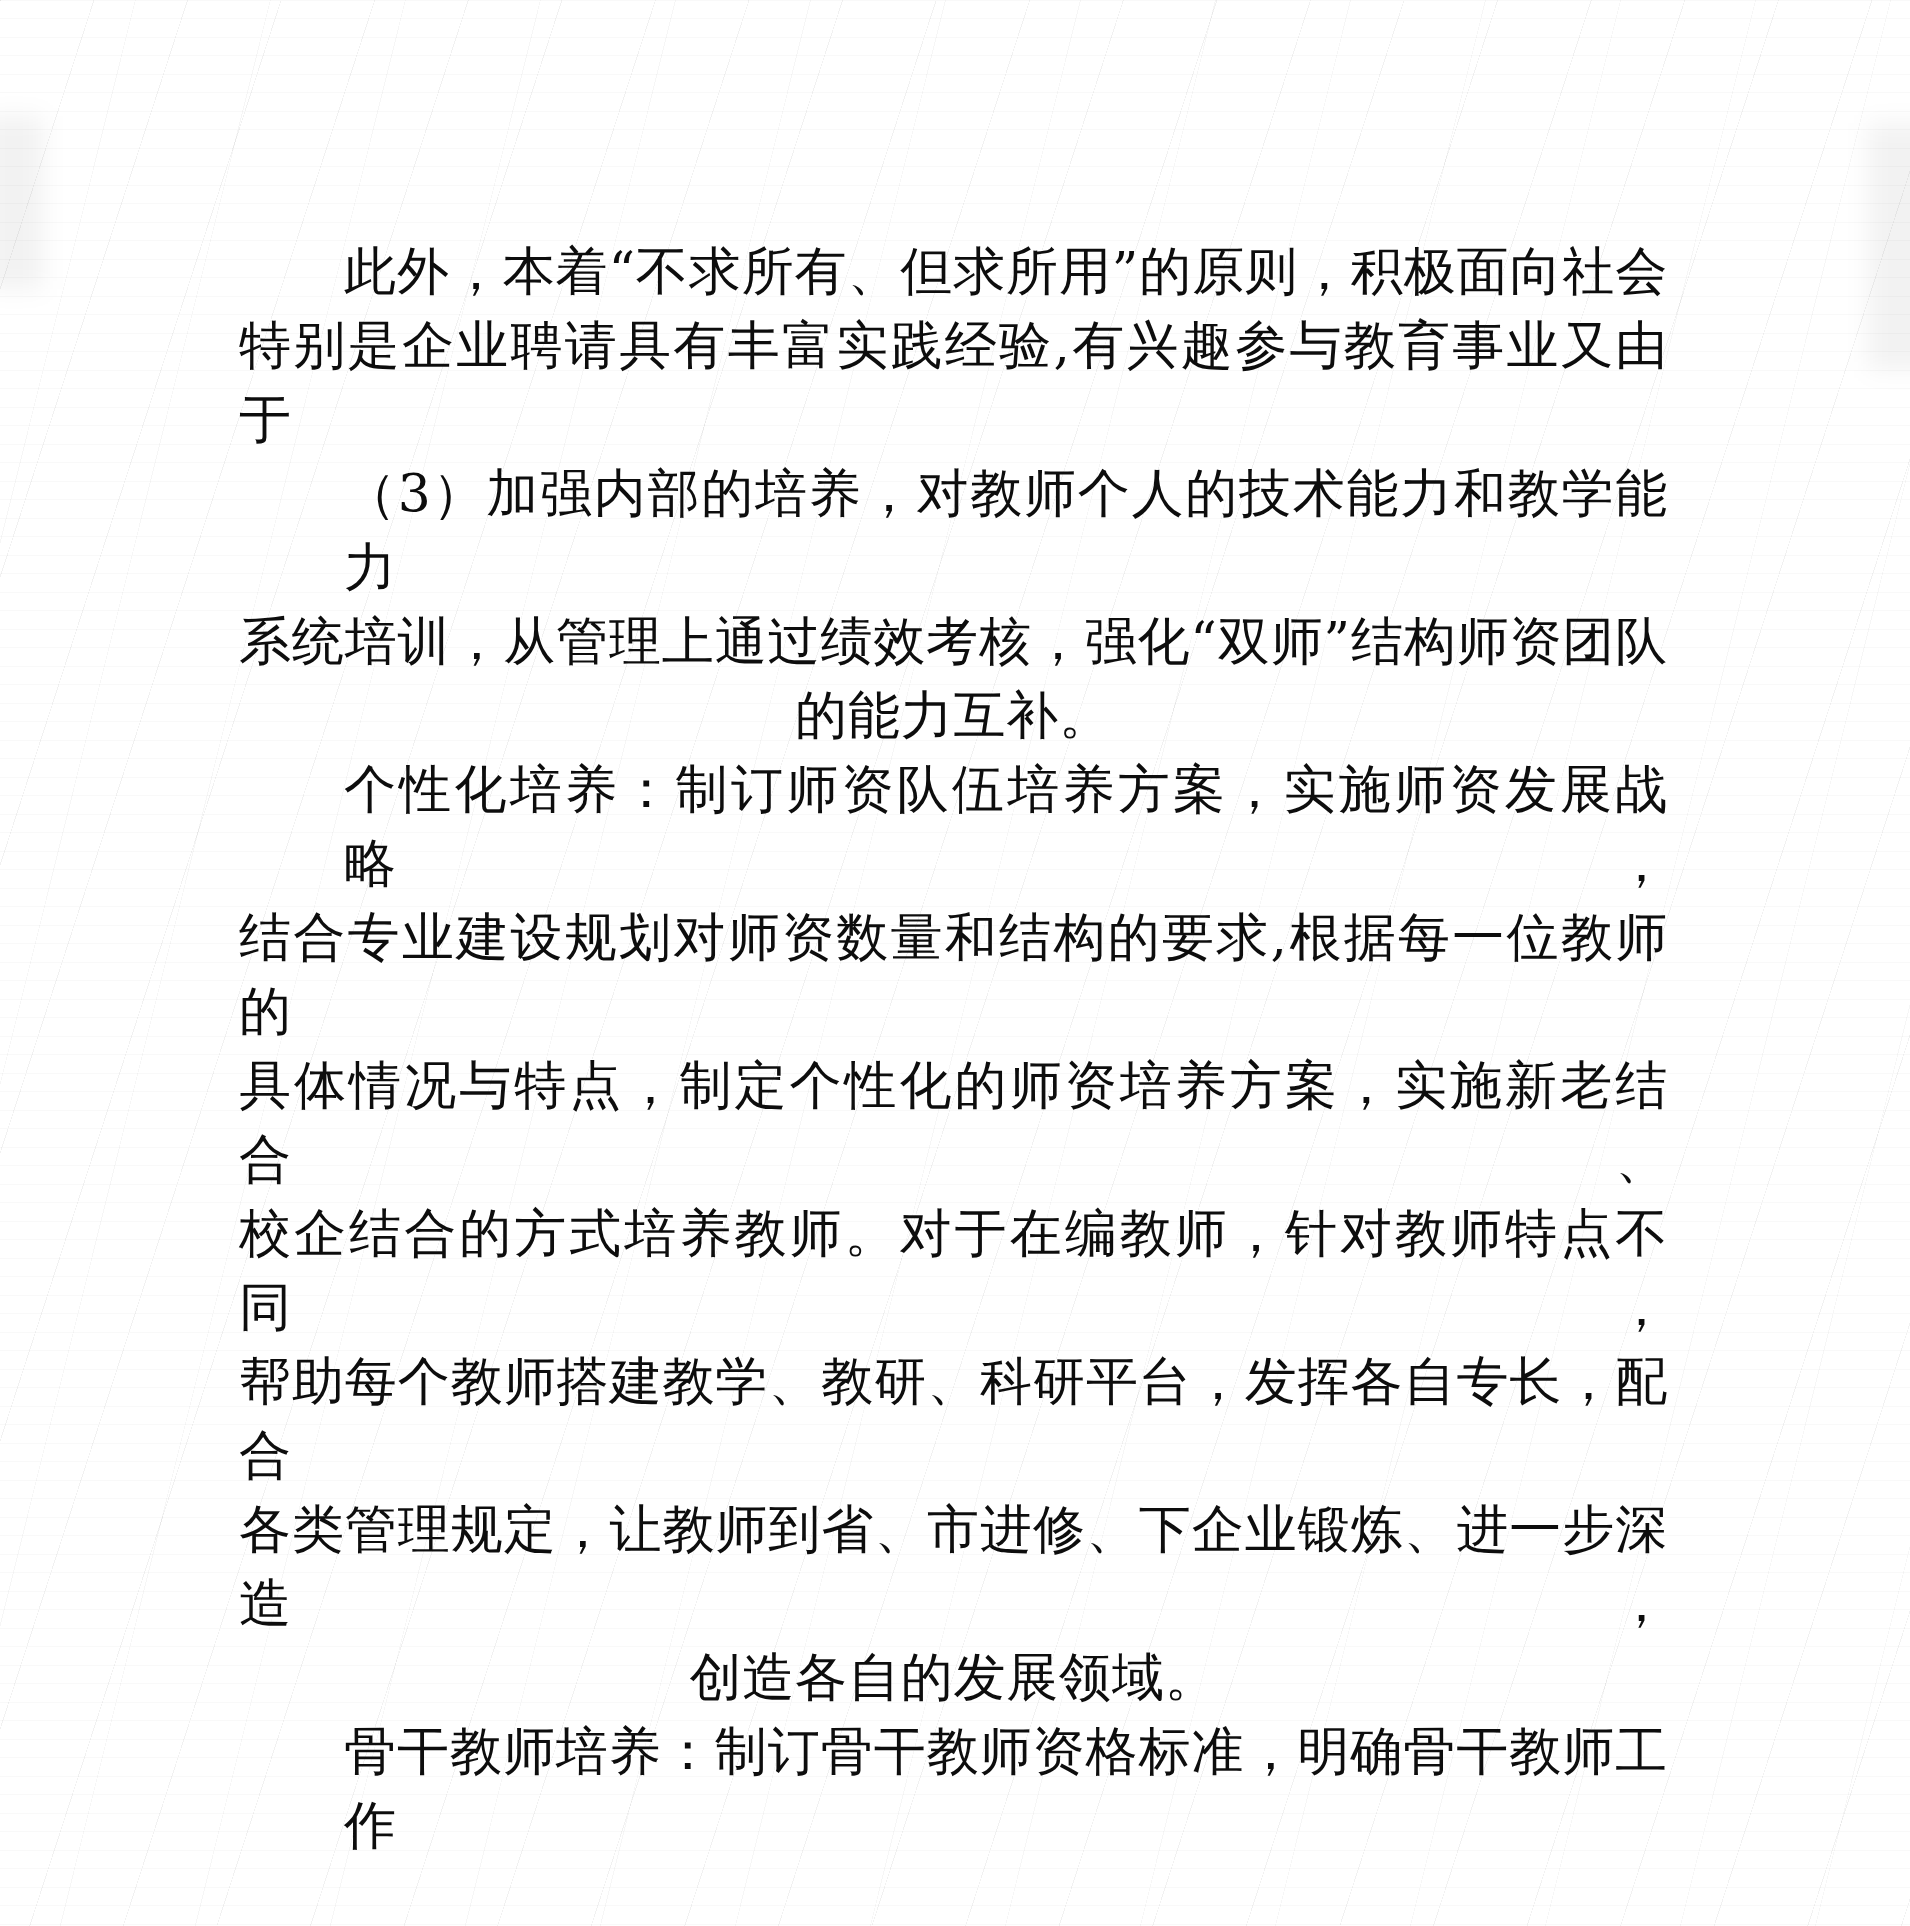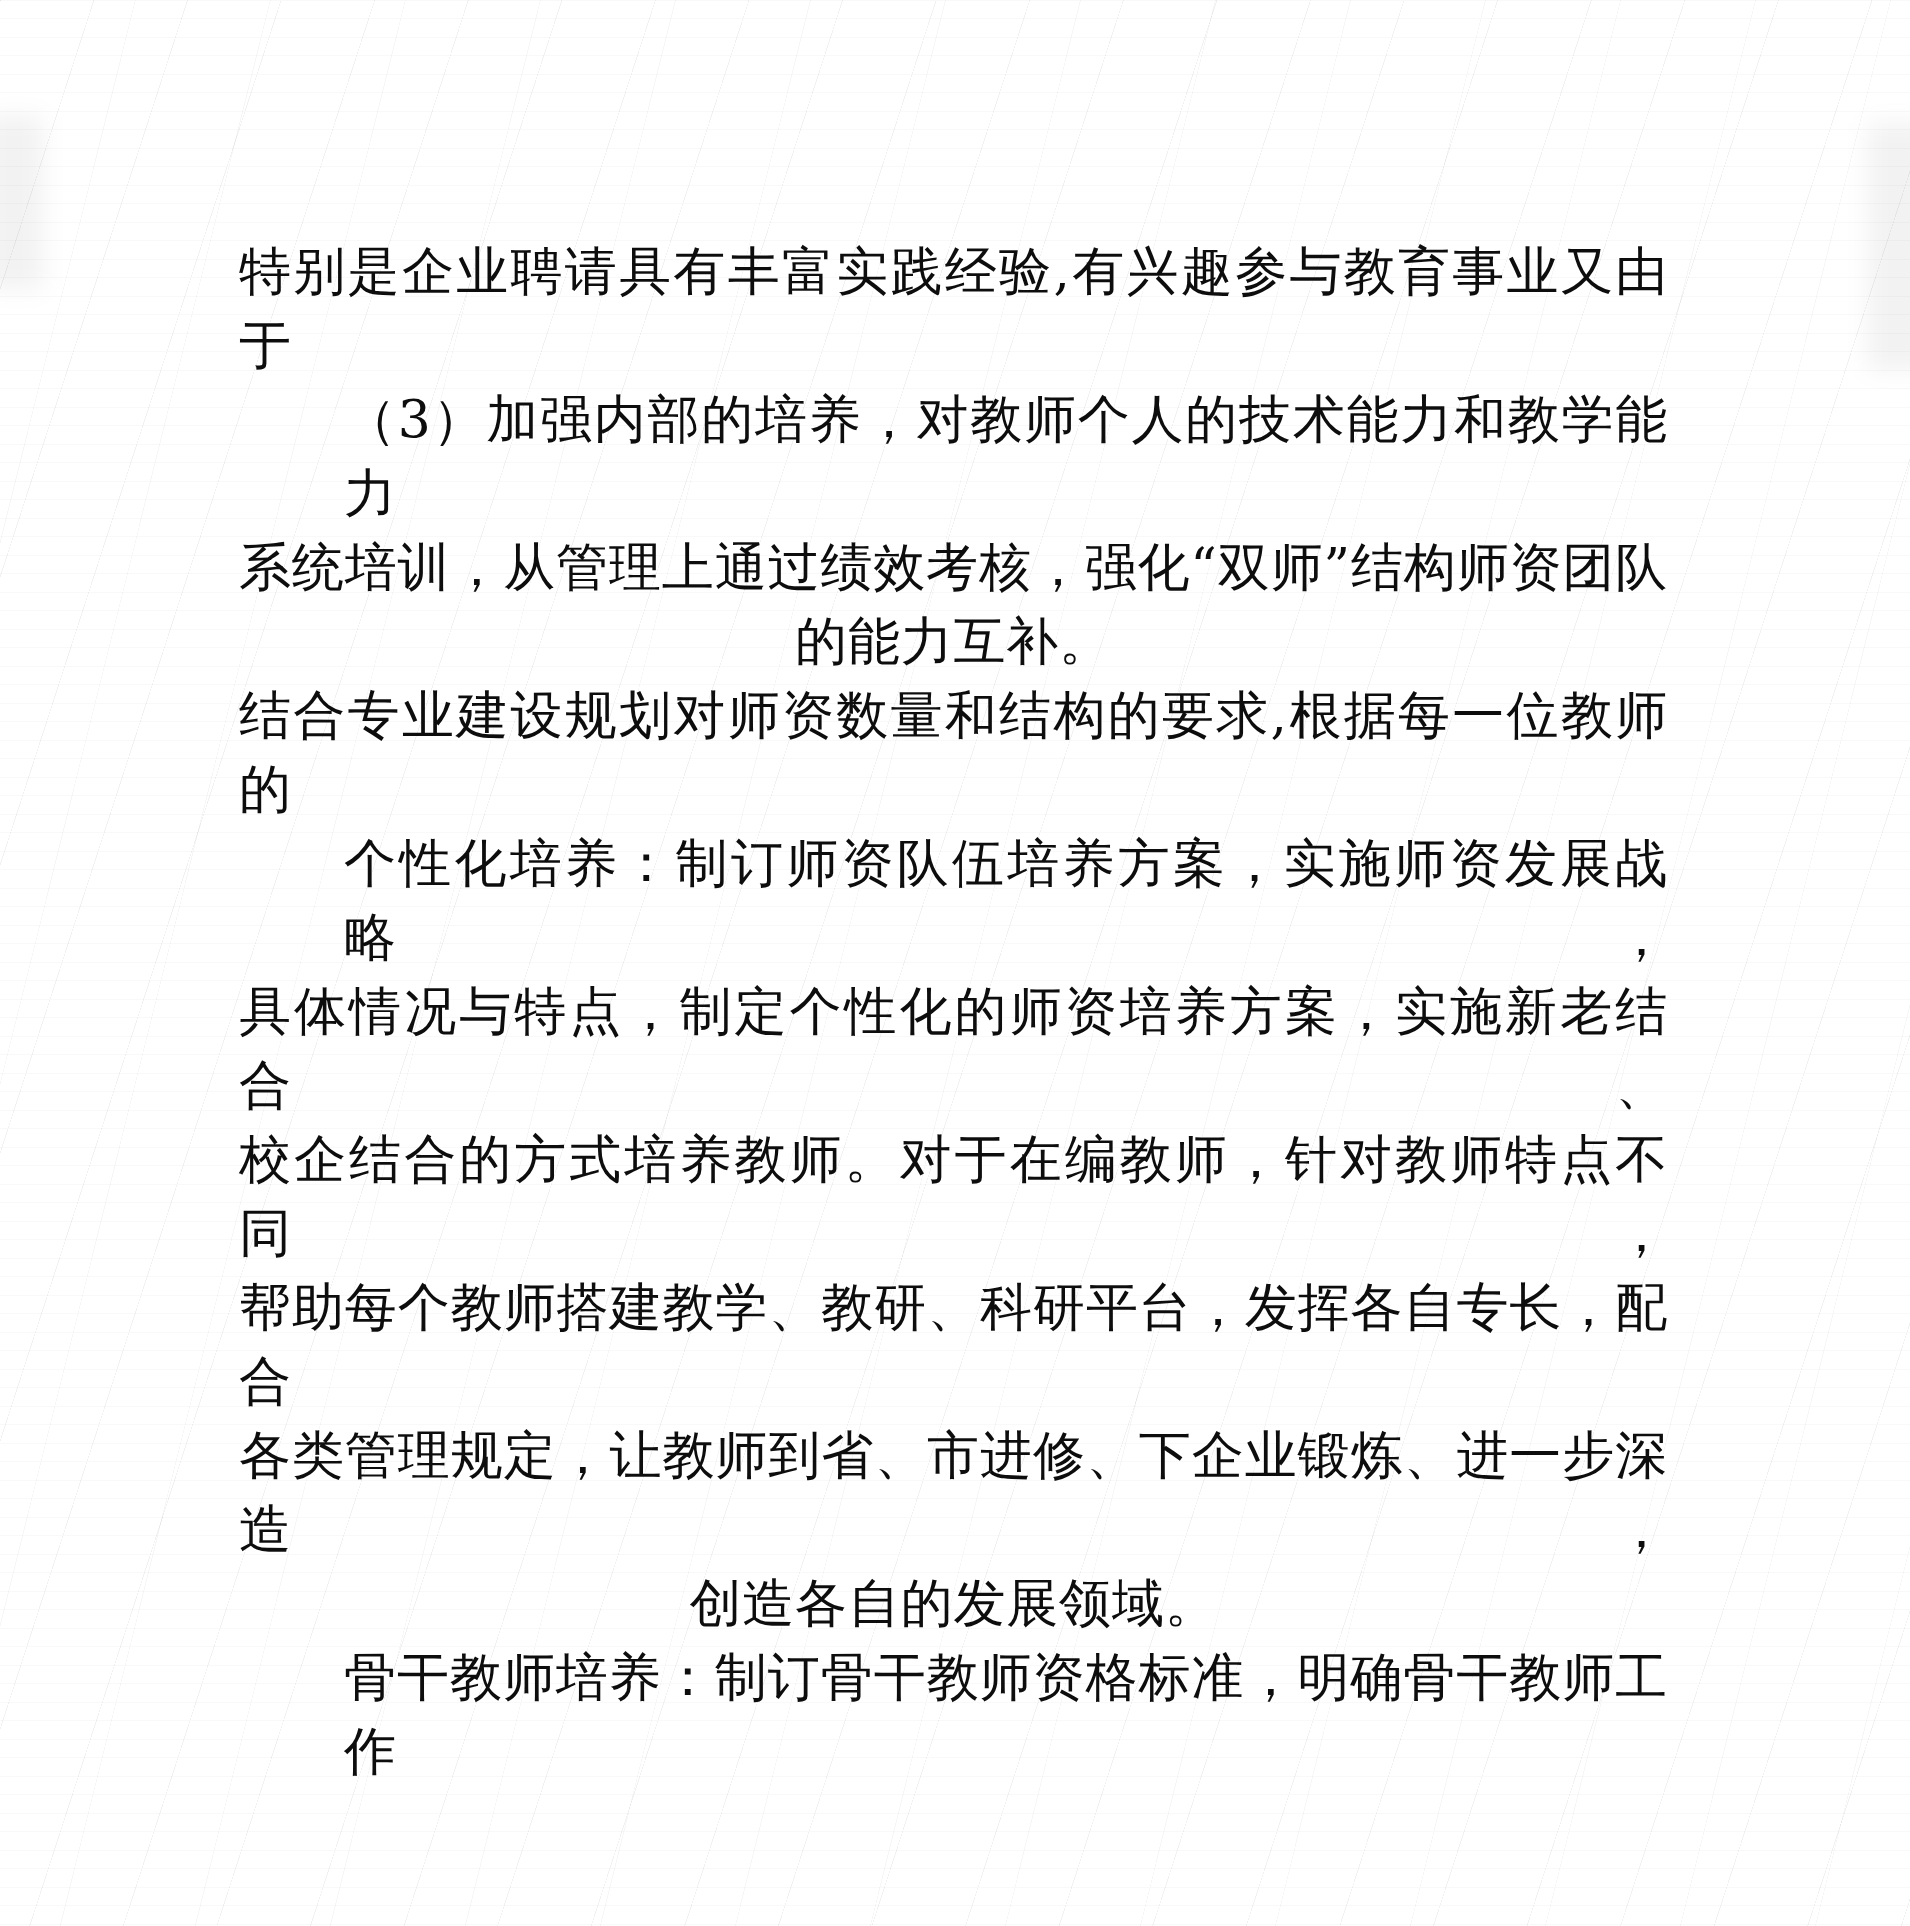--- a/index.html
+++ b/index.html
@@ -60,26 +60,27 @@
 </style>
 </head>
 <body>
 
 <div class="page">
   <div class="artifacts"></div>
   <div class="smudge left"></div>
   <div class="smudge right"></div>
 
   <main class="text-block">
+      <p class="line fill indent">此外，本着“不求所有、但求所用”的原则，积极面向社会</p>
       <p class="line fill">特别是企业聘请具有丰富实践经验,有兴趣参与教育事业又由于</p>
       <p class="line fill indent">（3）加强内部的培养，对教师个人的技术能力和教学能力</p>
       <p class="line fill">系统培训，从管理上通过绩效考核，强化“双师”结构师资团队</p>
       <p class="line">的能力互补。</p>
+      <p class="line fill indent">个性化培养：制订师资队伍培养方案，实施师资发展战略，</p>
       <p class="line fill">结合专业建设规划对师资数量和结构的要求,根据每一位教师的</p>
-      <p class="line fill indent">个性化培养：制订师资队伍培养方案，实施师资发展战略，</p>
       <p class="line fill">具体情况与特点，制定个性化的师资培养方案，实施新老结合、</p>
       <p class="line fill">校企结合的方式培养教师。对于在编教师，针对教师特点不同，</p>
       <p class="line fill">帮助每个教师搭建教学、教研、科研平台，发挥各自专长，配合</p>
       <p class="line fill">各类管理规定，让教师到省、市进修、下企业锻炼、进一步深造，</p>
       <p class="line">创造各自的发展领域。</p>
       <p class="line fill indent">骨干教师培养：制订骨干教师资格标准，明确骨干教师工作</p>
     </main>
 
 </div>
 

